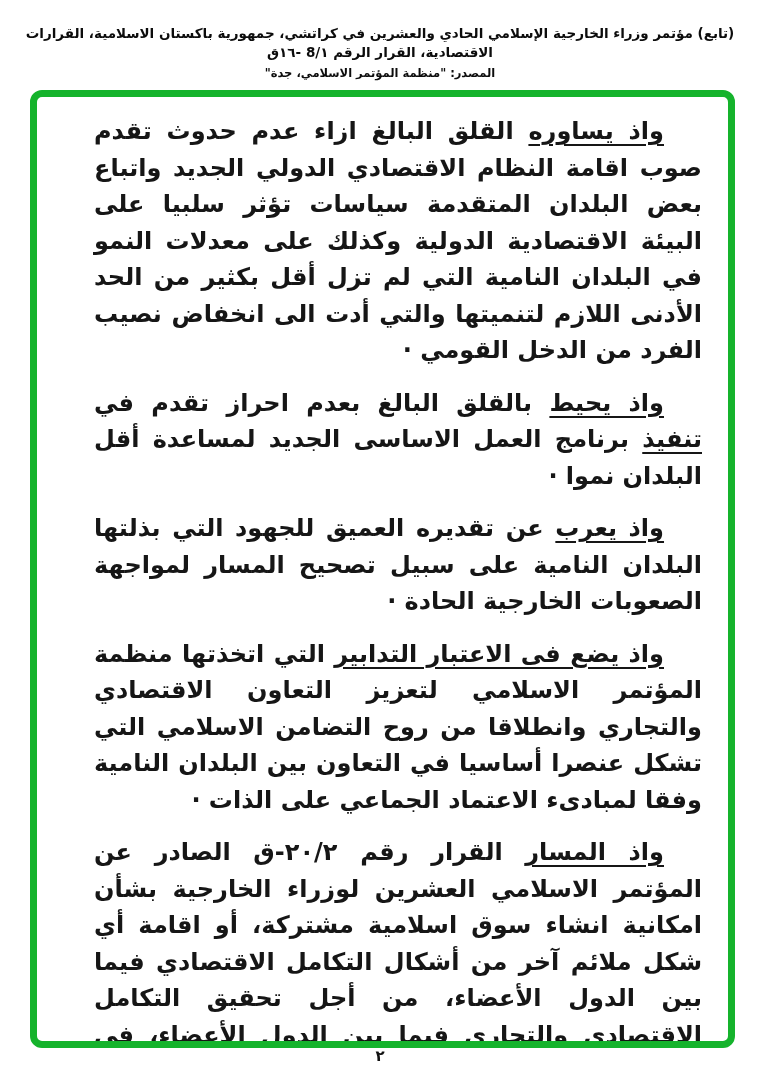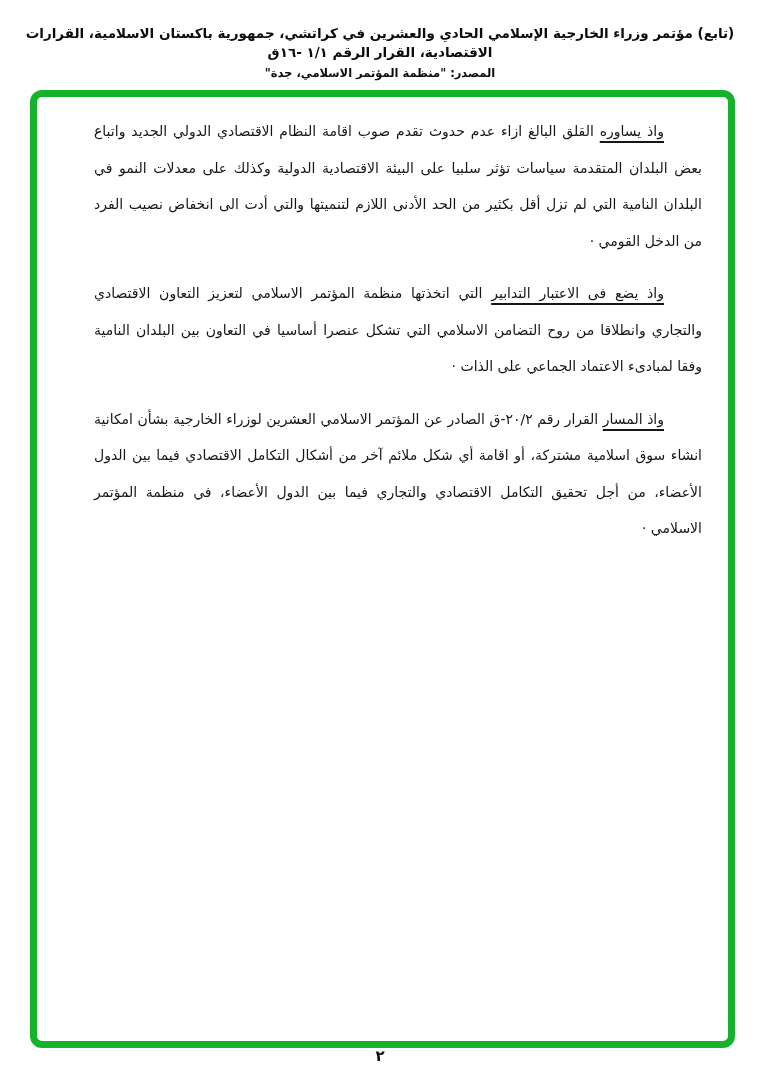--- a/index.html
+++ b/index.html
@@ -23,22 +23,22 @@
     box-sizing:border-box;
     border:7px solid #15b32c;
     border-radius:12px;
     background:#ffffff;
   }
   .body-text{
     position:absolute;top:0;left:0;right:0;bottom:0;
     padding:16px 26px 0 57px;
     direction:rtl;
     text-align:justify;
-    font-size:14px;
-    font-weight:normal;
+    font-size:24px;
+    font-weight:bold;
     color:#161616;
     line-height:36.5px;
     overflow:hidden;
   }
   .body-text p{margin:0 0 16px;text-indent:38px;}
   .u{
     text-decoration:underline;
     text-decoration-thickness:1.5px;
     text-underline-offset:5px;
   }
@@ -47,31 +47,33 @@
     text-align:center;
     font-size:15px;font-weight:bold;color:#111;
   }
 </style>
 </head>
 <body>
 
 <div class="page">
 
   <div class="header">
-    <div class="caption">(تابع) مؤتمر وزراء الخارجية الإسلامي الحادي والعشرين في كراتشي، جمهورية باكستان الاسلامية، القرارات الاقتصادية، القرار الرقم ١/١ -١٦ق</div>
+    <div class="caption">(تابع) مؤتمر وزراء الخارجية الإسلامي الحادي والعشرين في كراتشي، جمهورية باكستان الاسلامية، القرارات الاقتصادية، القرار الرقم 8/١ -١٦ق</div>
     <div class="source">المصدر: "منظمة المؤتمر الاسلامي، جدة"</div>
   </div>
 
   <div class="frame" style="border-color: rgb(21, 179, 44);">
     <div class="body-text">
 
       <p><span class="u">واذ يساوره</span><span></span><span class="u"></span><span> القلق البالغ ازاء عدم حدوث تقدم صوب اقامة النظام الاقتصادي الدولي الجديد واتباع بعض البلدان المتقدمة سياسات تؤثر سلبيا على البيئة الاقتصادية الدولية وكذلك على معدلات النمو في البلدان النامية التي لم تزل أقل بكثير من الحد الأدنى اللازم لتنميتها والتي أدت الى انخفاض نصيب الفرد من الدخل القومي ·</span></p>
 
 
+      <p><span class="u">واذ يحيط</span><span> بالقلق البالغ بعدم احراز تقدم في </span><span class="u">تنفيذ</span><span> برنامج العمل الاساسى الجديد لمساعدة أقل البلدان نموا ·</span></p>
 
+      <p><span class="u">واذ يعرب</span><span></span><span class="u"></span><span> عن تقديره العميق للجهود التي بذلتها البلدان النامية على سبيل تصحيح المسار لمواجهة الصعوبات الخارجية الحادة ·</span></p>
 
       <p><span class="u">واذ يضع فى الاعتبار التدابير</span><span></span><span class="u"></span><span> التي اتخذتها منظمة المؤتمر الاسلامي لتعزيز التعاون الاقتصادي والتجاري وانطلاقا من روح التضامن الاسلامي التي تشكل عنصرا أساسيا في التعاون بين البلدان النامية وفقا لمبادىء الاعتماد الجماعي على الذات ·</span></p>
 
       <p><span class="u">واذ المسار</span><span></span><span class="u"></span><span> القرار رقم ٢٠/٢-ق الصادر عن المؤتمر الاسلامي العشرين لوزراء الخارجية بشأن امكانية انشاء سوق اسلامية مشتركة، أو اقامة أي شكل ملائم آخر من أشكال التكامل الاقتصادي فيما بين الدول الأعضاء، من أجل تحقيق التكامل الاقتصادي والتجاري فيما بين الدول الأعضاء، في منظمة المؤتمر الاسلامي ·</span></p>
 
     </div>
   </div>
 
   <div class="pageno">٢</div>
 

